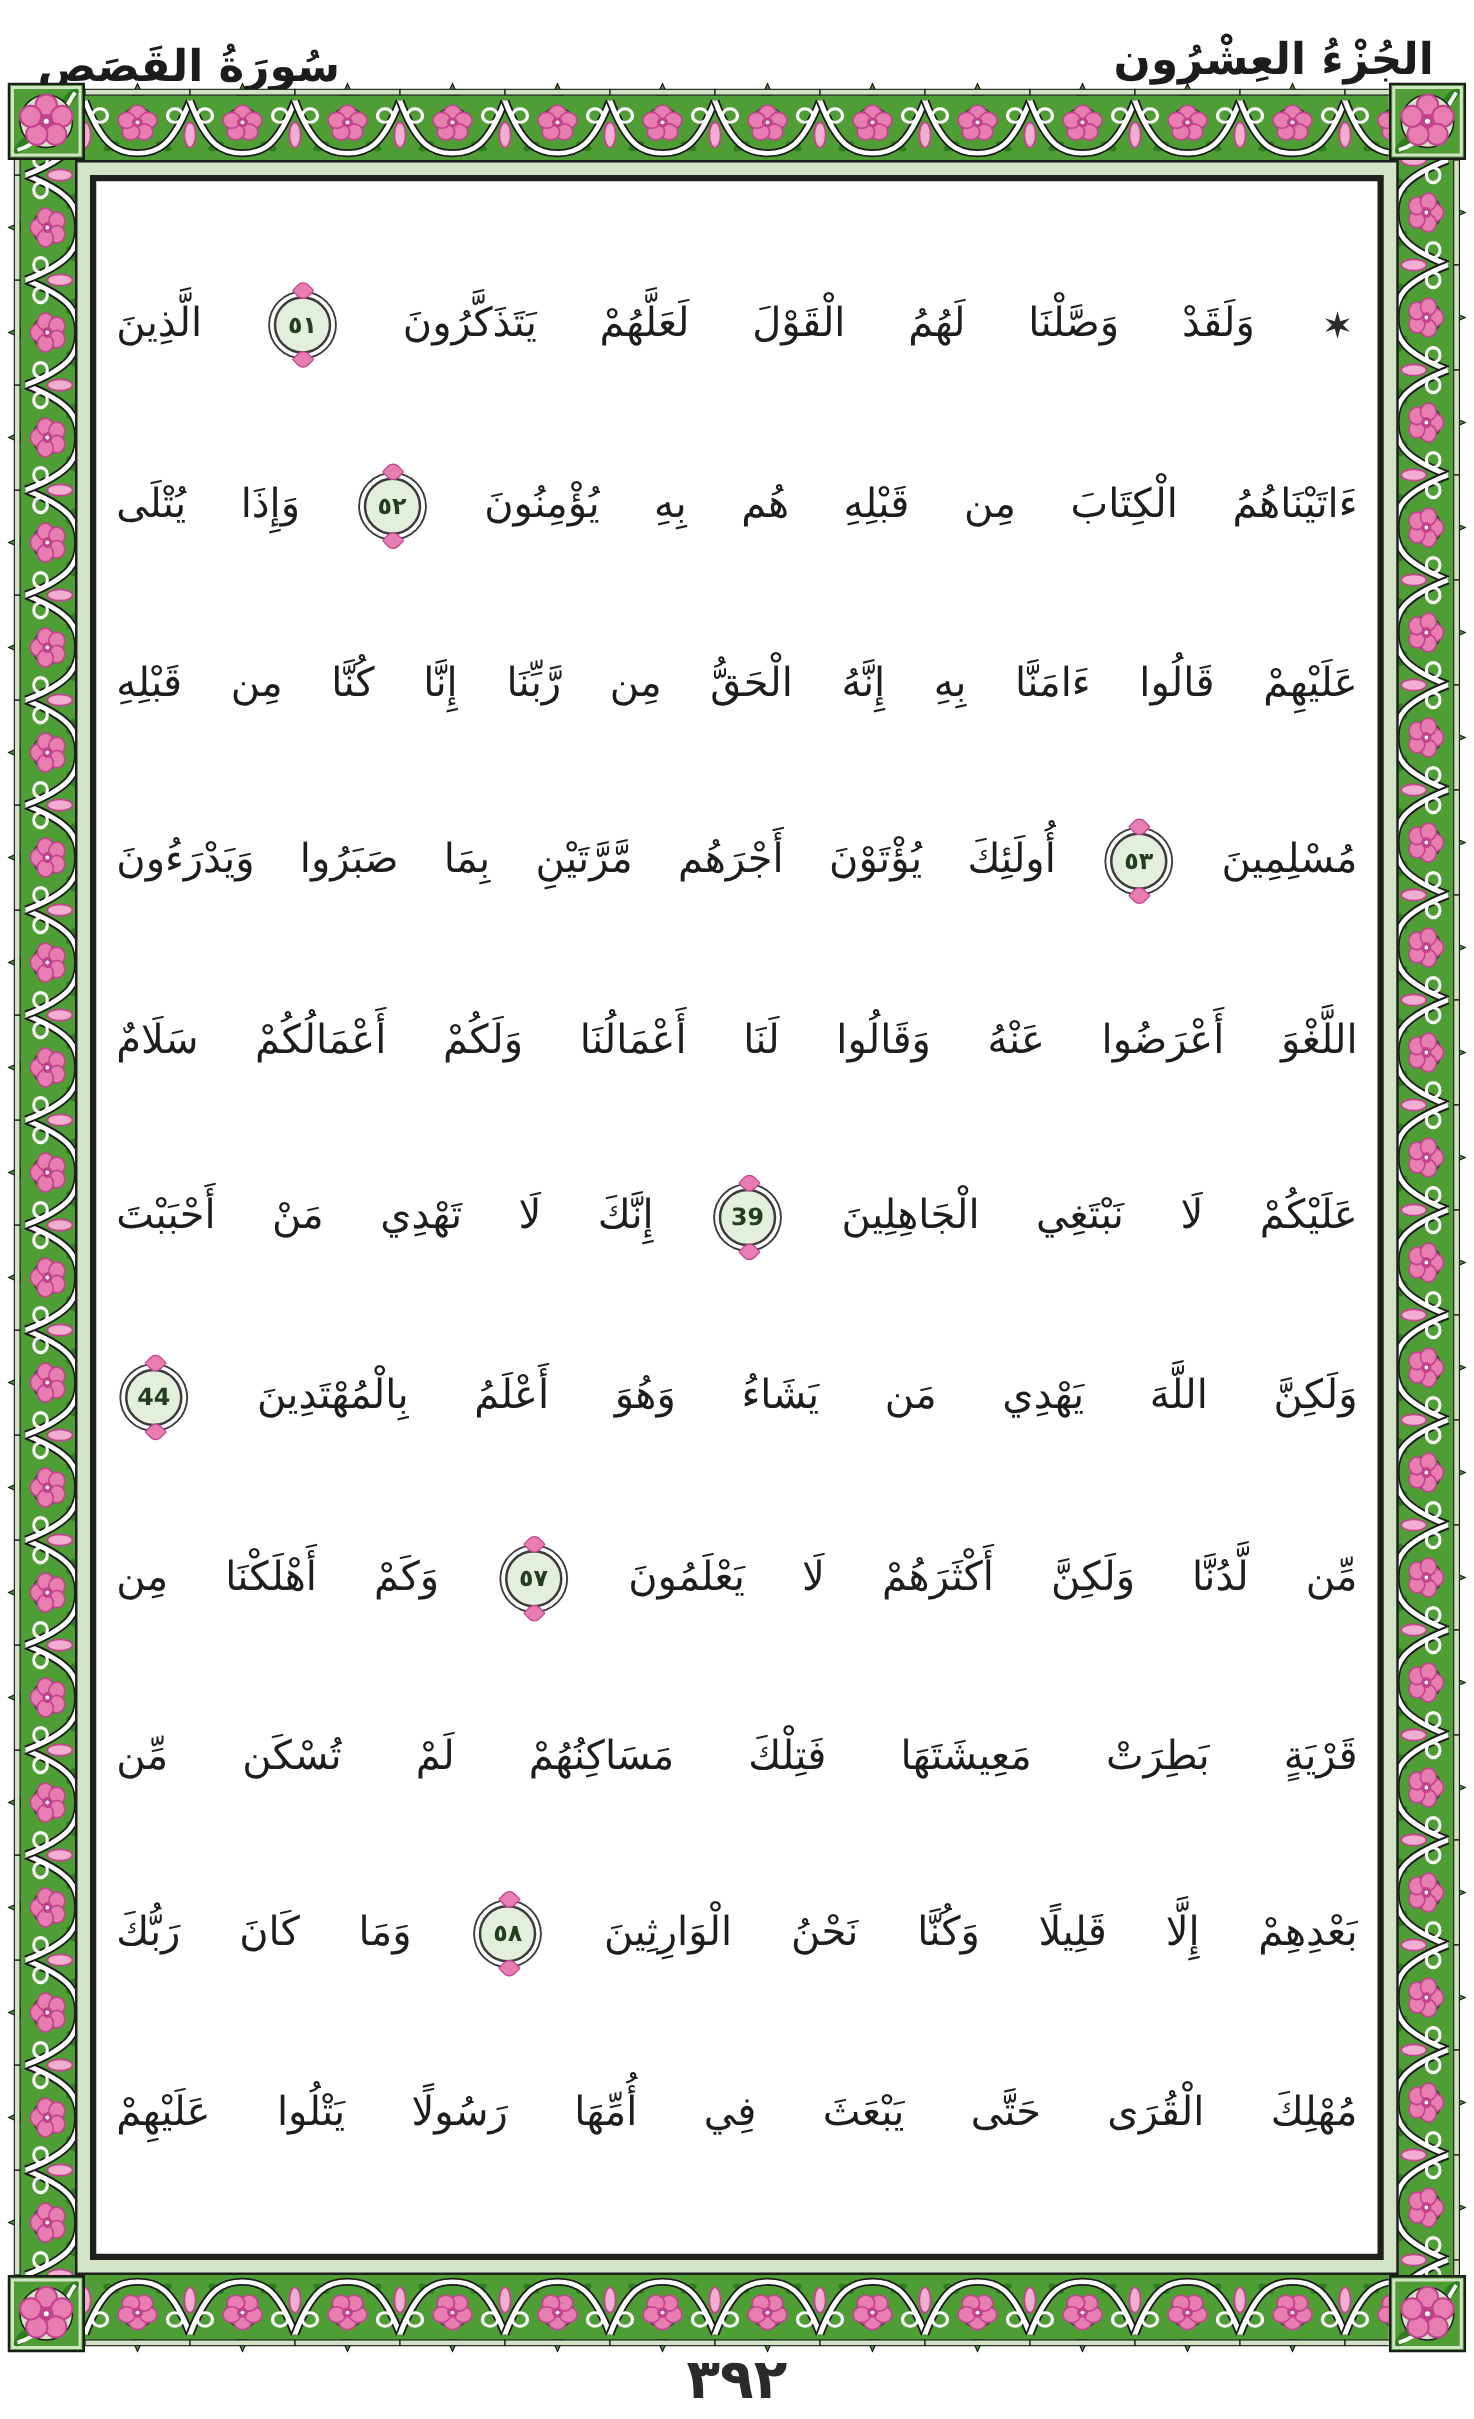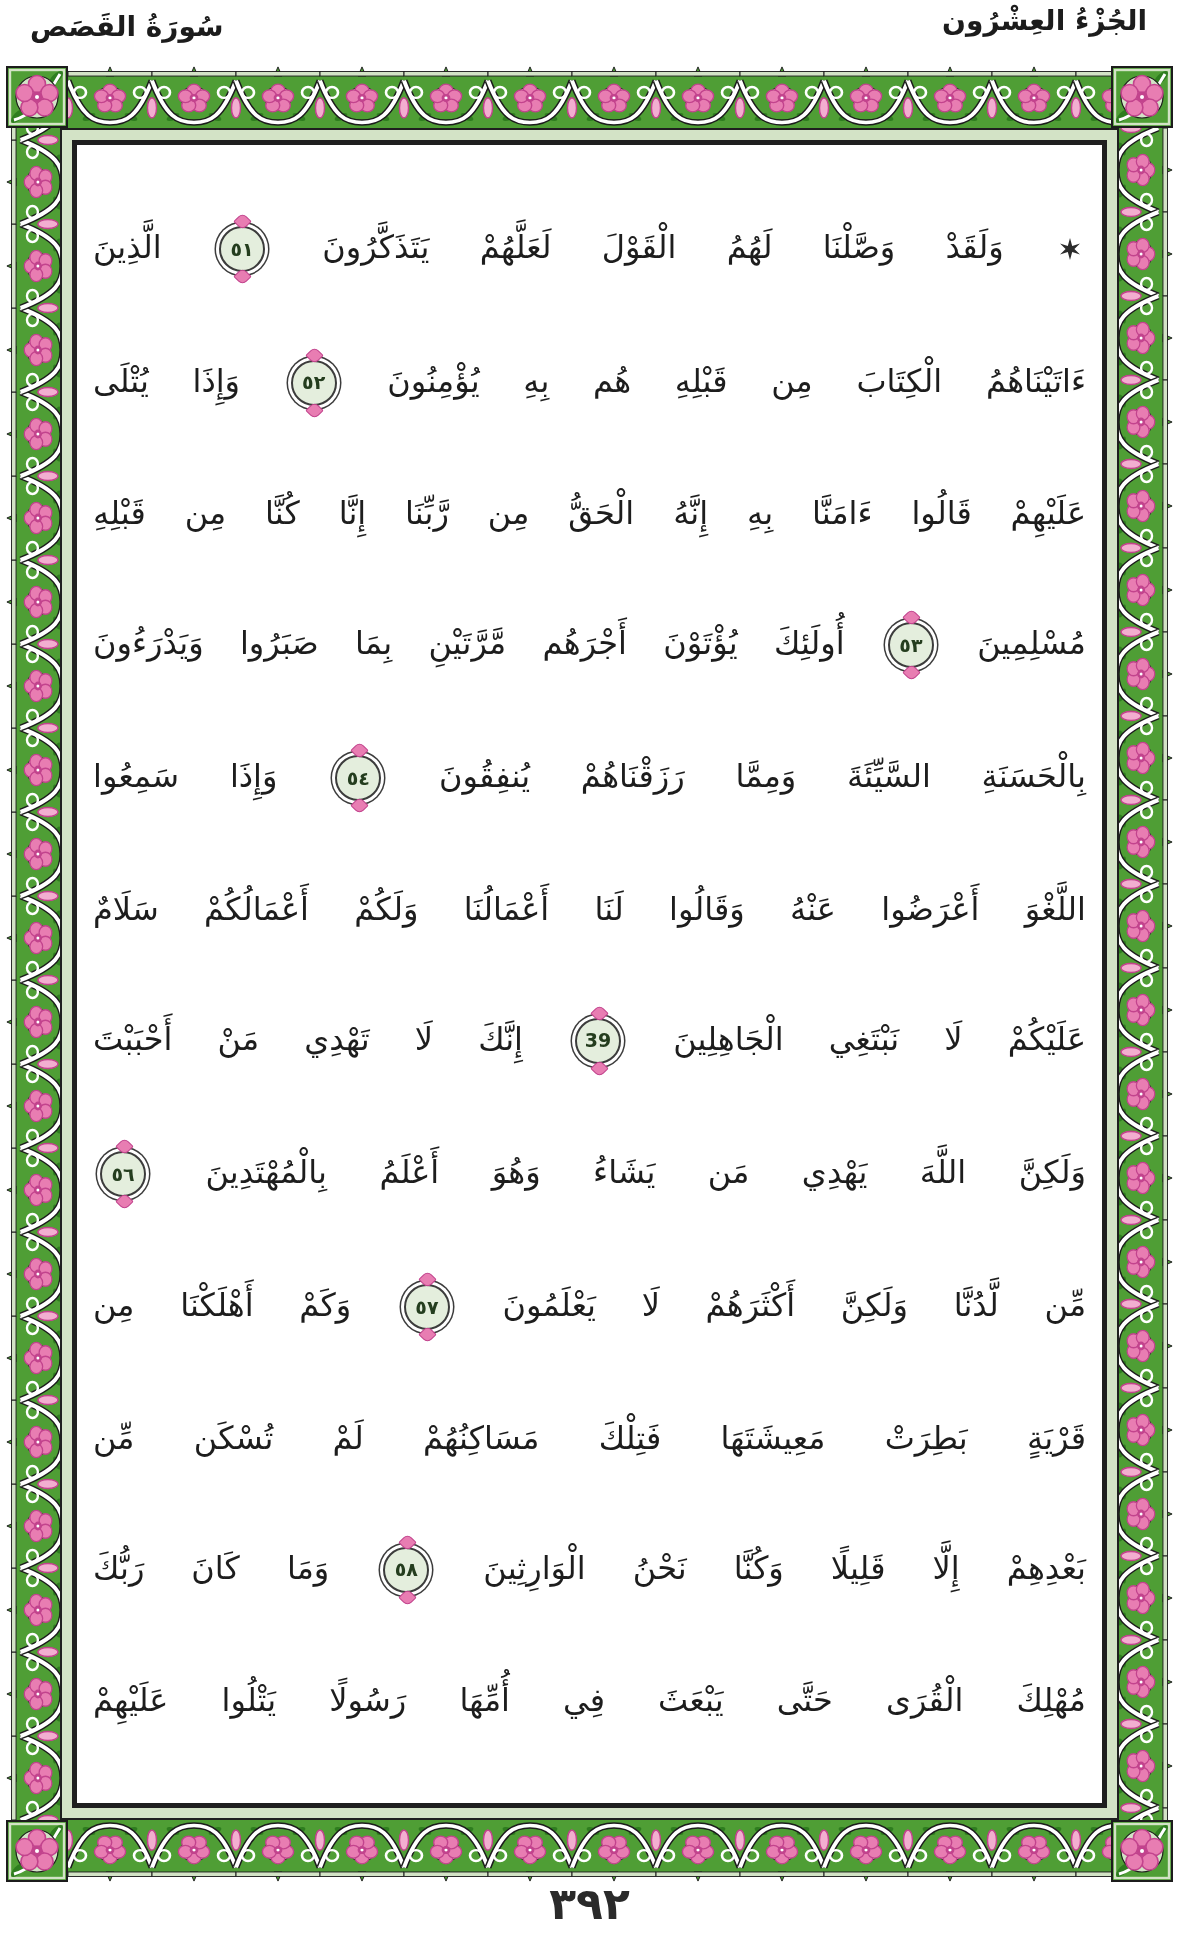--- a/index.html
+++ b/index.html
@@ -1,21 +1,21 @@
 <!DOCTYPE html>
 <html lang="ar" style="--border_green: #4f9e35; --border_green_dark: #2e7d1f; --trim_celadon: #d3e3c6; --flower_pink: #e87db2; --flower_pink_deep: #c2438d; --flower_pink_light: #f2aed0; --ink: #1c1c1c; --aya_fill: #e4eedd; --paper: #ffffff;"><head>
 <meta charset="utf-8">
 <style>
   html,body{margin:0;padding:0;}
   body{
     width:1179px;height:1935px;position:relative;background:#ffffff;
     font-family:"DejaVu Sans",sans-serif;overflow:hidden;
   }
   
-  .header-label{position:absolute;font-size:28px;font-weight:bold;color:#1c1c1c;white-space:nowrap;}
+  .header-label{position:absolute;font-size:35px;font-weight:bold;color:#1c1c1c;white-space:nowrap;margin-top:24px;}
   .surah-title{left:30px;top:10px;}
   .juz-title{right:32px;top:4px;}
 
   
   .frame{position:absolute;left:6px;top:66px;width:1167px;height:1816px;}
   .band{position:absolute;display:block;}
   .band-top{left:62px;top:0;width:1043px;height:62px;}
   .band-bottom{left:62px;bottom:0;width:1043px;height:62px;transform:scaleY(-1);}
   .band-left{left:-815px;top:877px;width:1692px;height:62px;transform:rotate(-90deg);}
   .band-right{left:290px;top:877px;width:1692px;height:62px;transform:rotate(90deg);}
@@ -1568,24 +1568,23 @@
   <div class="text-area">
     <div class="lines">
       <div class="line"><span class="rub">
             <svg width="24" height="24" viewBox="0 0 24 24">
               <path d="M12 1 L14.2 9 L22 6.5 L16.4 12 L22 17.5 L14.2 15 L12 23 L9.8 15 L2 17.5 L7.6 12 L2 6.5 L9.8 9 Z" fill="#2b2b2b"></path>
             </svg>
           </span> وَلَقَدْ وَصَّلْنَا لَهُمُ الْقَوْلَ لَعَلَّهُمْ يَتَذَكَّرُونَ <span class="aya">٥١</span> الَّذِينَ</div>
       <div class="line">ءَاتَيْنَاهُمُ الْكِتَابَ مِن قَبْلِهِ هُم بِهِ يُؤْمِنُونَ <span class="aya">٥٢</span> وَإِذَا يُتْلَى</div>
       <div class="line">عَلَيْهِمْ قَالُوا ءَامَنَّا بِهِ إِنَّهُ الْحَقُّ مِن رَّبِّنَا إِنَّا كُنَّا مِن قَبْلِهِ</div>
       <div class="line">مُسْلِمِينَ <span class="aya">٥٣</span> أُولَئِكَ يُؤْتَوْنَ أَجْرَهُم مَّرَّتَيْنِ بِمَا صَبَرُوا وَيَدْرَءُونَ</div>
-      <div class="line">بِالْحَسَنَةِ السَّيِّئَةَ وَمِمَّا رَزَقْنَاهُمْ يُنفِقُونَ <span class="aya">٥٤</span> وَإِذَا سَمِعُوا</div>
       <div class="line">اللَّغْوَ أَعْرَضُوا عَنْهُ وَقَالُوا لَنَا أَعْمَالُنَا وَلَكُمْ أَعْمَالُكُمْ سَلَامٌ</div>
       <div class="line">عَلَيْكُمْ لَا نَبْتَغِي الْجَاهِلِينَ <span class="aya">39</span> إِنَّكَ لَا تَهْدِي مَنْ أَحْبَبْتَ</div>
-      <div class="line">وَلَكِنَّ اللَّهَ يَهْدِي مَن يَشَاءُ وَهُوَ أَعْلَمُ بِالْمُهْتَدِينَ <span class="aya">٥٦</span></div>
+      <div class="line">وَلَكِنَّ اللَّهَ يَهْدِي مَن يَشَاءُ وَهُوَ أَعْلَمُ بِالْمُهْتَدِينَ <span class="aya">44</span></div>
       <div class="line">مِّن لَّدُنَّا وَلَكِنَّ أَكْثَرَهُمْ لَا يَعْلَمُونَ <span class="aya">٥٧</span> وَكَمْ أَهْلَكْنَا مِن</div>
       <div class="line">قَرْيَةٍ بَطِرَتْ مَعِيشَتَهَا فَتِلْكَ مَسَاكِنُهُمْ لَمْ تُسْكَن مِّن</div>
       <div class="line">بَعْدِهِمْ إِلَّا قَلِيلًا وَكُنَّا نَحْنُ الْوَارِثِينَ <span class="aya">٥٨</span> وَمَا كَانَ رَبُّكَ</div>
       <div class="line">مُهْلِكَ الْقُرَى حَتَّى يَبْعَثَ فِي أُمِّهَا رَسُولًا يَتْلُوا عَلَيْهِمْ</div>
     </div>
   </div>
 </div>
 
 <div class="page-number">٣٩٢</div>
 

